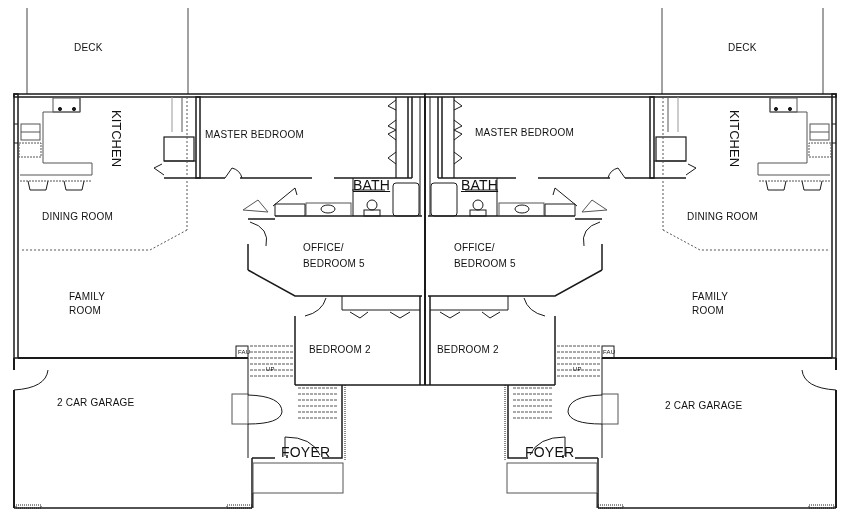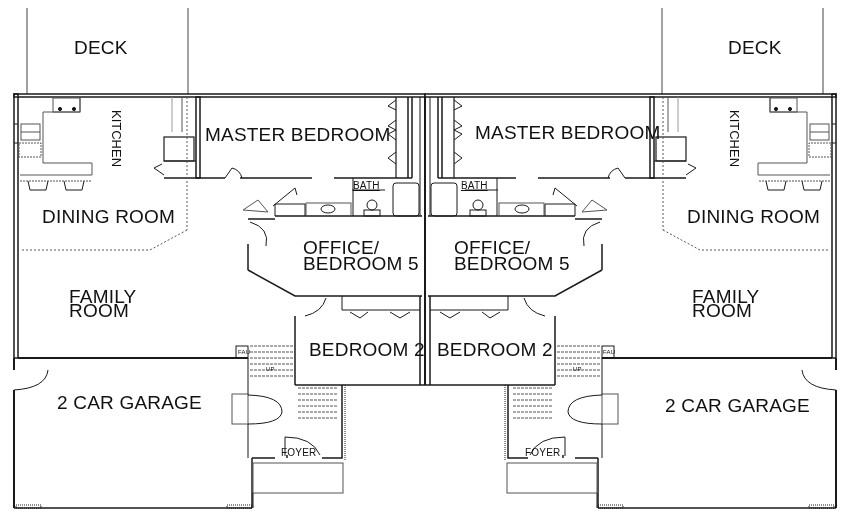--- a/index.html
+++ b/index.html
@@ -1,19 +1,19 @@
 <!DOCTYPE html>
 <html><head>
 <meta charset="utf-8">
 <style>
   html, body { margin: 0; padding: 0; background: #ffffff; }
   body { width: 850px; height: 520px; position: relative; overflow: hidden; font-family: "Liberation Sans", "DejaVu Sans", sans-serif; }
   #plan { position: absolute; left: 0; top: 0; width: 850px; height: 520px; }
-  .lbl { position: absolute; color: #111; font-size: 19px; line-height: 16px; white-space: nowrap; letter-spacing: 0.2px; }
-  .lbl.small { font-size: 10px; line-height: 11px; }
+  .lbl { position: absolute; color: #111; font-size: 10px; line-height: 16px; white-space: nowrap; letter-spacing: 0.2px; }
+  .lbl.small { font-size: 14px; line-height: 11px; }
   .lbl.tiny { font-size: 6px; line-height: 7px; }
   .lbl.under { text-decoration: underline; }
   .lbl.vert { writing-mode: vertical-rl; font-size: 13px; letter-spacing: 0; }
 </style>
 </head>
 <body>
 
 <svg id="plan" viewBox="0 0 850 520" xmlns="http://www.w3.org/2000/svg">
   <g fill="none" stroke="#1a1a1a" stroke-width="1">
 

